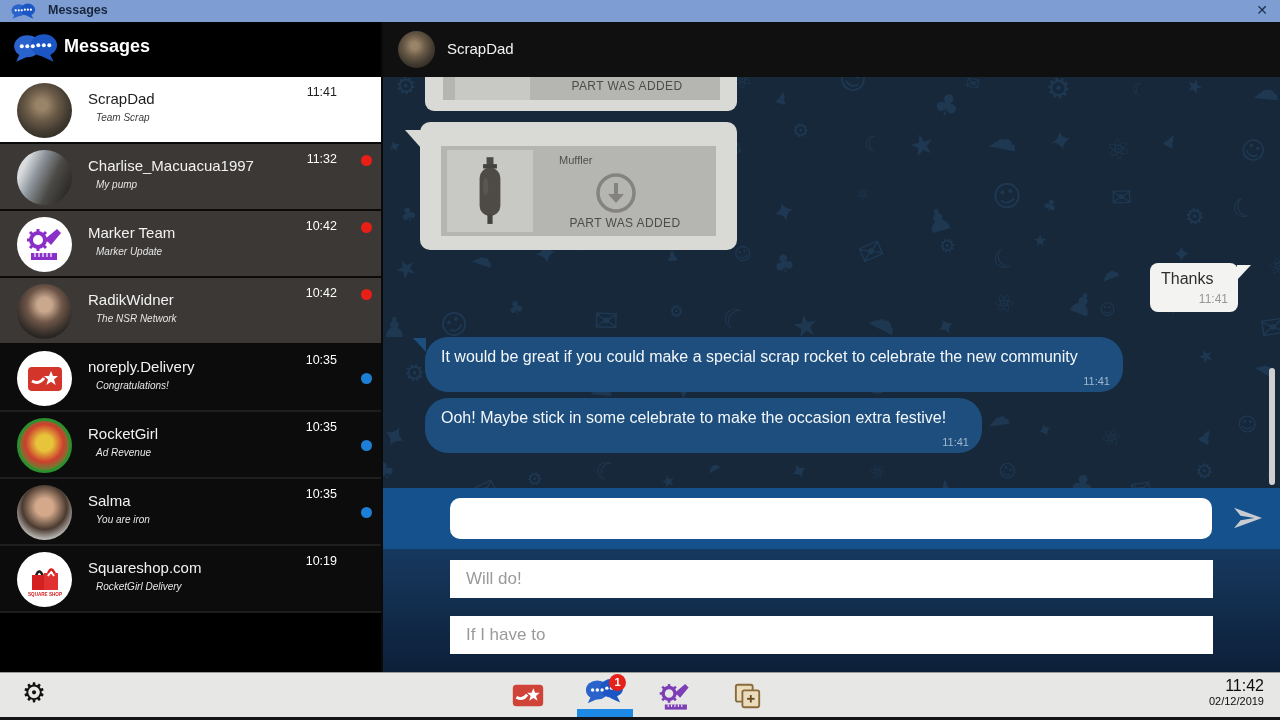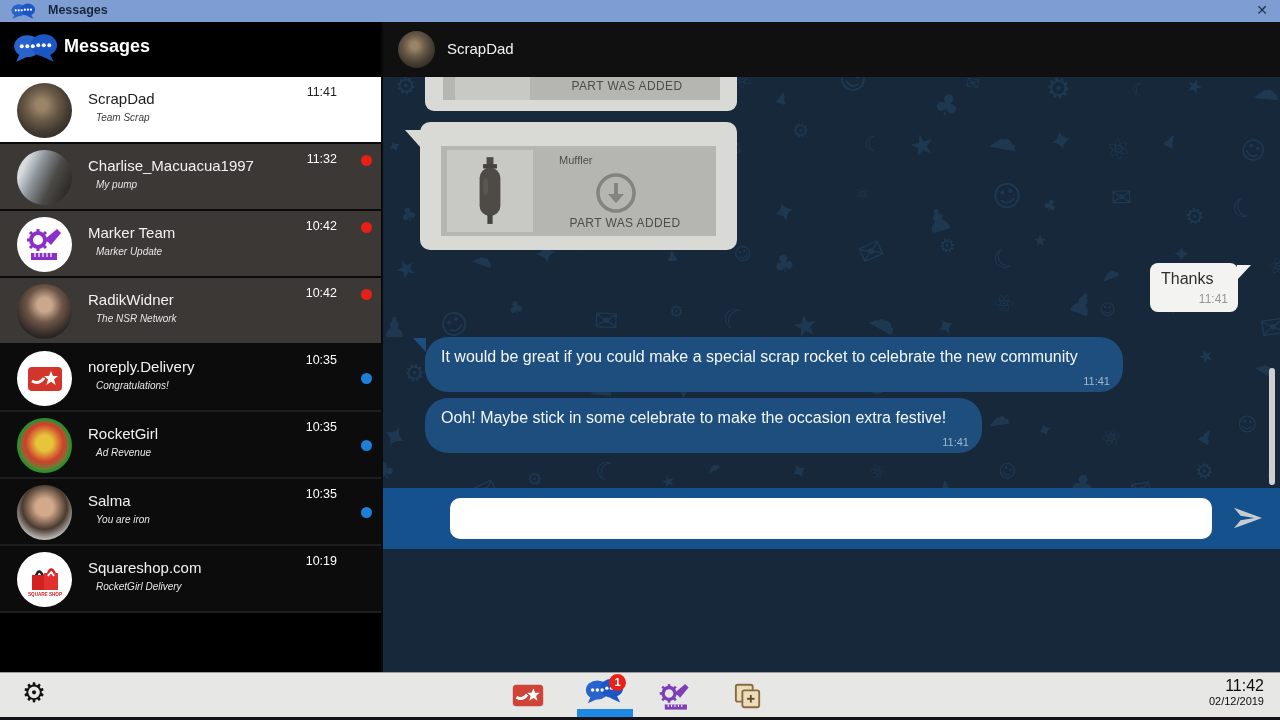--- a/index.html
+++ b/index.html
@@ -416,20 +416,24 @@
 
     <div class="chat-scrollbar"></div>
 
     <div class="inputbar">
       <input class="msg-input" type="text" value="" style="">
       <svg width="32" height="28" viewBox="0 0 34 30">
         <path d="M2,4 L32,15 L2,26 L9,17.5 L24,15 L9,12.5 Z" fill="#C6CCD2"></path>
       </svg>
     </div>
 
+    <div class="suggestions">
+      <div class="qr qr1">Will do!</div>
+      <div class="qr qr2">If I have to</div>
+    </div>
   </div>
 
   <div class="taskbar">
     <span class="tb-gear">⚙</span>
 
     <span class="app app-startube">
       <svg width="34" height="25" viewBox="0 0 38 28">
         <rect x="2" y="2" width="34" height="24" rx="4" fill="#CF4339"></rect>
         <path d="M6,16 Q13,20 18,13" stroke="#fff" stroke-width="3" fill="none"></path>
         <path d="M25,6 L27,11 L32,11 L28,14.5 L29.7,20 L25,16.8 L20.3,20 L22,14.5 L18,11 L23,11 Z" fill="#fff"></path>

